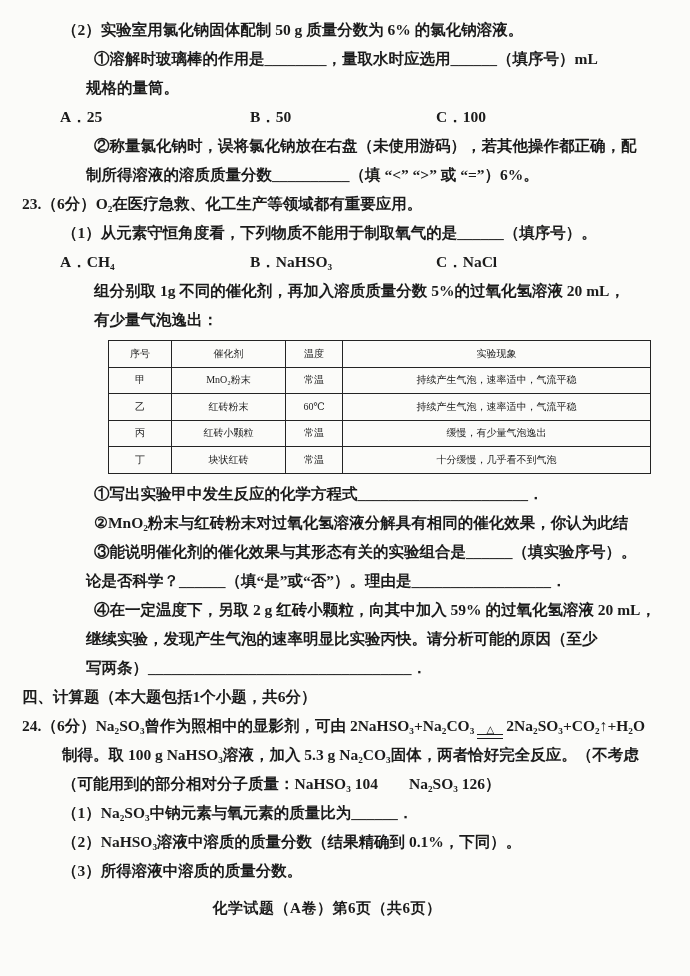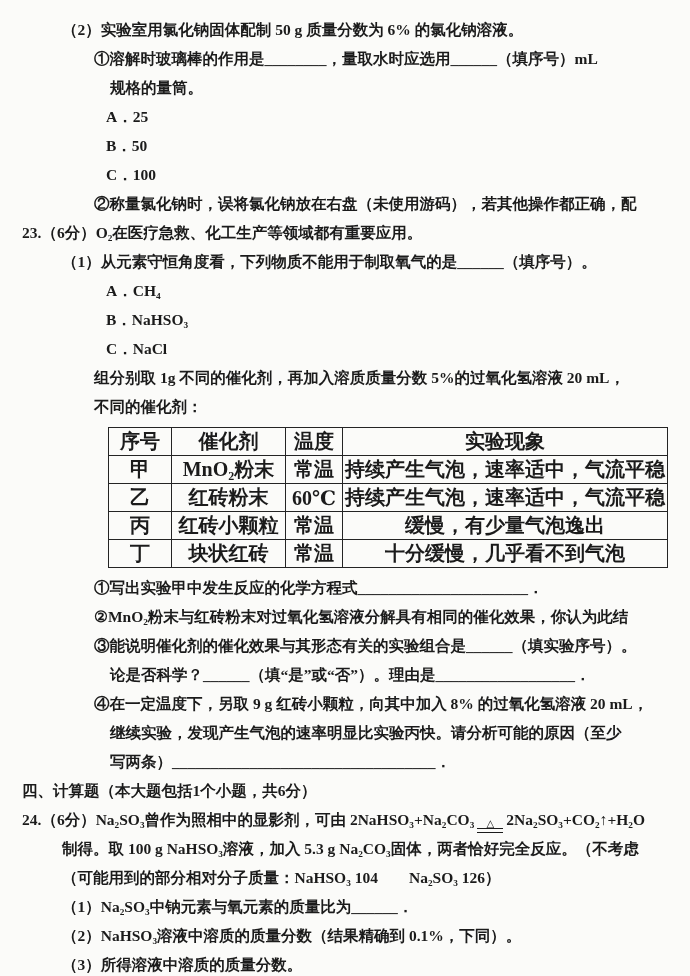--- a/index.html
+++ b/index.html
@@ -10,34 +10,34 @@
     font-family:"Liberation Serif","DejaVu Serif",serif;
     font-weight:700;
     font-size:15.5px;
     overflow:hidden;
   }
   .page{padding-top:15px;position:relative;width:690px;height:942px;}
   .line{line-height:29px;white-space:nowrap;}
   .ind-a{margin-left:22px}
   .ind-b{margin-left:62px}
   .ind-c{margin-left:94px}
-  .ind-d{margin-left:110px}
-  .opts{display:flex;margin-left:106px;line-height:29px;white-space:nowrap;flex-direction:column;}
+  .ind-d{margin-left:86px}
+  .opts{display:flex;margin-left:60px;line-height:29px;white-space:nowrap;}
   .opts .opt-a{width:190px}
   .opts .opt-b{width:186px}
   table.exp{
     border-collapse:collapse;
     margin:6px 0 5px 108px;
     table-layout:fixed;
   }
   table.exp td,table.exp th{
     border:1.7px solid #242424;
     text-align:center;
-    font-size:20px;
-    font-weight:700;
+    font-size:10px;
+    font-weight:400;
     height:25.5px;
     padding:0 2px;
     overflow:hidden;
     white-space:nowrap;
   }
   .deq{display:inline-block;vertical-align:-2px;margin:0 3px;text-align:center;}
   .deq .tri{display:block;font-size:10px;line-height:8px;}
   .deq .bar{display:block;width:26px;height:5px;border-top:1.8px solid #1b1b1b;border-bottom:1.8px solid #1b1b1b;box-sizing:border-box;}
   .footer{text-align:center;margin-top:12px;font-size:15px;letter-spacing:0.5px;transform:translateX(-18px);line-height:22px;}
 </style>
@@ -48,30 +48,31 @@
 
   <div class="line ind-b">（2）实验室用氯化钠固体配制 50 g 质量分数为 6% 的氯化钠溶液。</div>
   <div class="line ind-c">①溶解时玻璃棒的作用是________，量取水时应选用______（填序号）mL</div>
   <div class="line ind-d">规格的量筒。</div>
   <div class="opts">
     <span class="opt-a">A．25</span>
     <span class="opt-b">B．50</span>
     <span class="opt-c">C．100</span>
   </div>
   <div class="line ind-c">②称量氯化钠时，误将氯化钠放在右盘（未使用游码），若其他操作都正确，配</div>
+  <div class="line ind-d">制所得溶液的溶质质量分数__________（填 “&lt;” “&gt;” 或 “=”）6%。</div>
 
   <div class="line ind-a">23.（6分）O₂在医疗急救、化工生产等领域都有重要应用。</div>
   <div class="line ind-b">（1）从元素守恒角度看，下列物质不能用于制取氧气的是______（填序号）。</div>
   <div class="opts">
     <span class="opt-a">A．CH₄</span>
     <span class="opt-b">B．NaHSO₃</span>
     <span class="opt-c">C．NaCl</span>
   </div>
   <div class="line ind-c">组分别取 1g 不同的催化剂，再加入溶质质量分数 5%的过氧化氢溶液 20 mL，</div>
-  <div class="line ind-c">不同的催化剂：</div>
+  <div class="line ind-c">有少量气泡逸出：</div>
 
   <table class="exp">
     <colgroup>
       <col style="width:63px">
         <col style="width:114px">
         <col style="width:57px">
         <col style="width:308px">
     </colgroup>
     <tbody>
         <tr>
@@ -104,21 +105,21 @@
       <td>常温</td>
       <td>十分缓慢，几乎看不到气泡</td>
     </tr>
   </tbody>
     </table>
 
   <div class="line ind-c">①写出实验甲中发生反应的化学方程式______________________．</div>
   <div class="line ind-c">②MnO₂粉末与红砖粉末对过氧化氢溶液分解具有相同的催化效果，你认为此结</div>
   <div class="line ind-c">③能说明催化剂的催化效果与其形态有关的实验组合是______（填实验序号）。</div>
   <div class="line ind-d">论是否科学？______（填“是”或“否”）。理由是__________________．</div>
-  <div class="line ind-c">④在一定温度下，另取 9 g 红砖小颗粒，向其中加入 8% 的过氧化氢溶液 20 mL，</div>
+  <div class="line ind-c">④在一定温度下，另取 2 g 红砖小颗粒，向其中加入 59% 的过氧化氢溶液 20 mL，</div>
   <div class="line ind-d">继续实验，发现产生气泡的速率明显比实验丙快。请分析可能的原因（至少</div>
   <div class="line ind-d">写两条）__________________________________．</div>
 
   <div class="line ind-a">四、计算题（本大题包括1个小题，共6分）</div>
 
   <div class="line ind-a">
     <span>24.（6分）Na₂SO₃曾作为照相中的显影剂，可由 2NaHSO₃+Na₂CO₃</span><span class="deq"><span class="tri">△</span><span class="bar"></span></span><span>2Na₂SO₃+CO₂↑+H₂O</span>
   </div>
   <div class="line ind-b">制得。取 100 g NaHSO₃溶液，加入 5.3 g Na₂CO₃固体，两者恰好完全反应。（不考虑</div>
   <div class="line ind-b">（可能用到的部分相对分子质量：NaHSO₃ 104　　Na₂SO₃ 126）</div>

